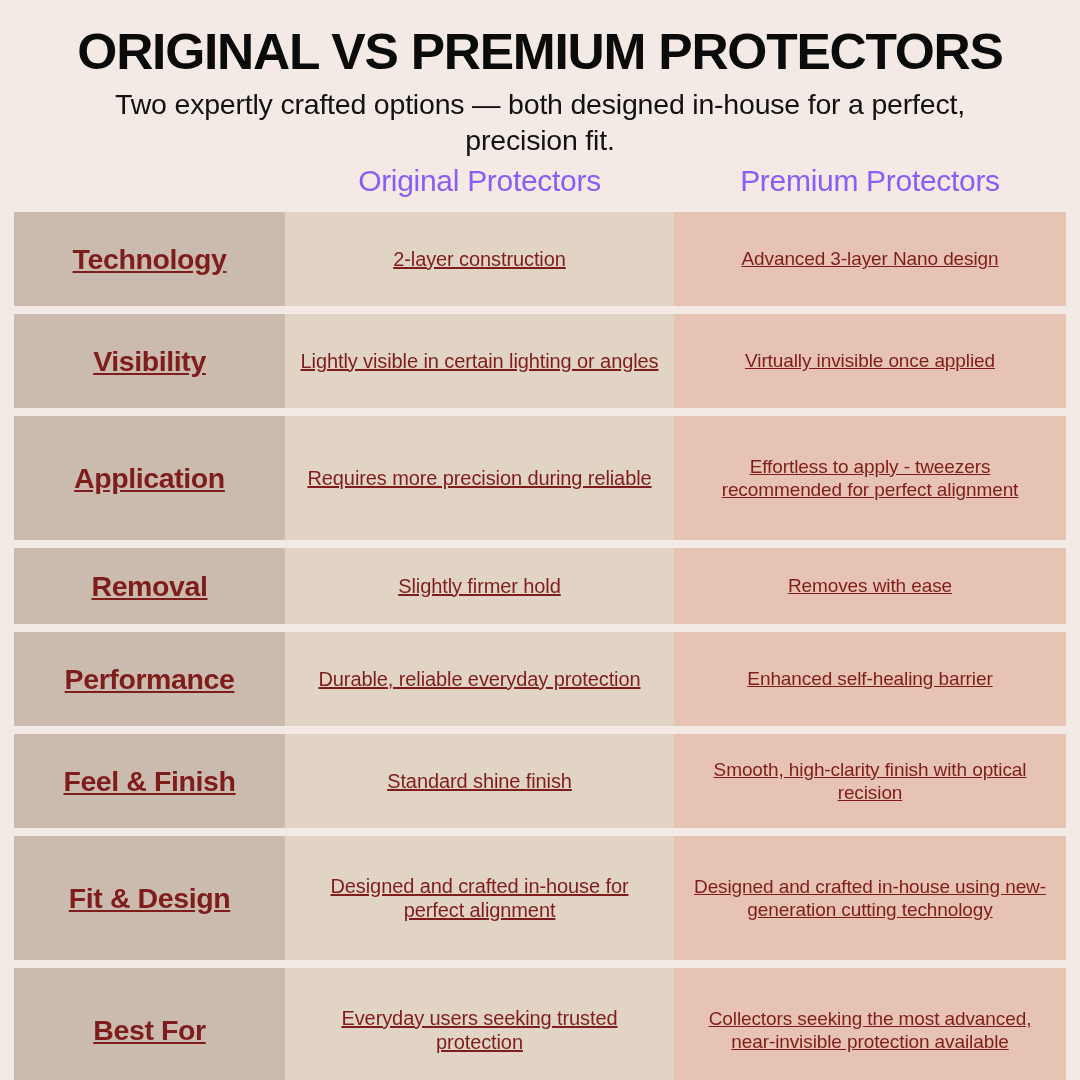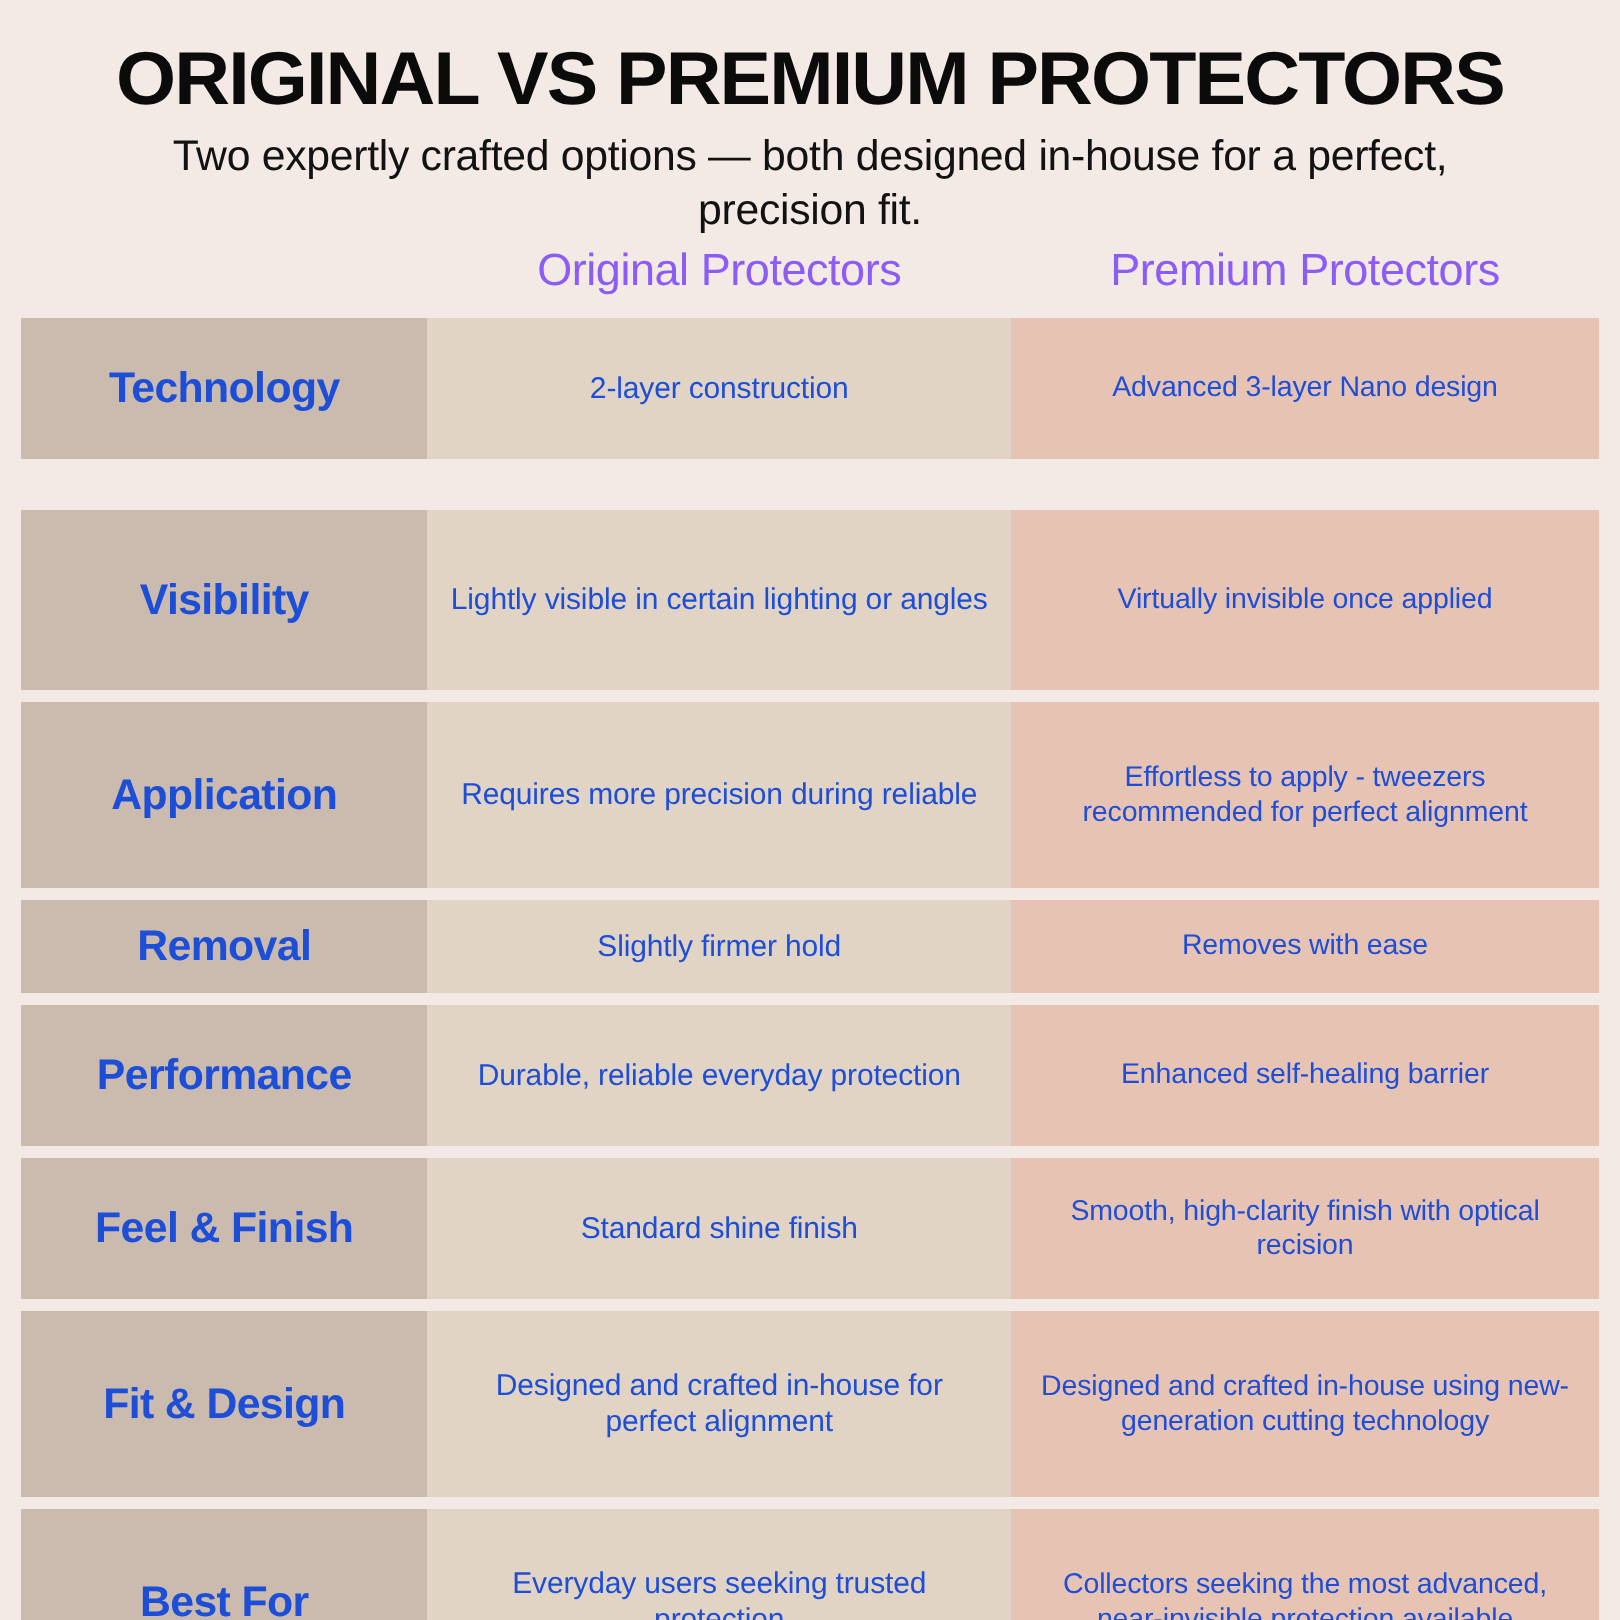--- a/index.html
+++ b/index.html
@@ -93,22 +93,23 @@
     width: 100%;
   }
 
   .cell {
     box-sizing: border-box;
     display: flex;
     align-items: center;
     justify-content: center;
     text-align: center;
     padding: 10px 14px;
-    color: #1d4ed8;
+    color: #7f1d1d;
     line-height: 1.22;
+    text-decoration: underline;
   }
 
   .cell.label {
     flex: 0 0 271px;
     background: #cbbbae;
     font-size: 28.5px;
     font-weight: 700;
     letter-spacing: -0.4px;
   }
 
@@ -128,23 +129,23 @@
     letter-spacing: -0.1px;
   }
 
   .cell .txt {
     display: block;
     width: 100%;
   }
 
   
   .row.h-technology  { height: 94px; }
-  .row.h-visibility  { height: 120px; margin-top: 26px; }
+  .row.h-visibility  { height: 94px; }
   .row.h-application { height: 124px; }
-  .row.h-removal     { height: 62px; }
+  .row.h-removal     { height: 76px; }
   .row.h-performance { height: 94px; }
   .row.h-feel        { height: 94px; }
   .row.h-fit         { height: 124px; }
   .row.h-best        { height: 124px; }
 </style>
 </head>
 <body>
 
 <div class="page">
 

